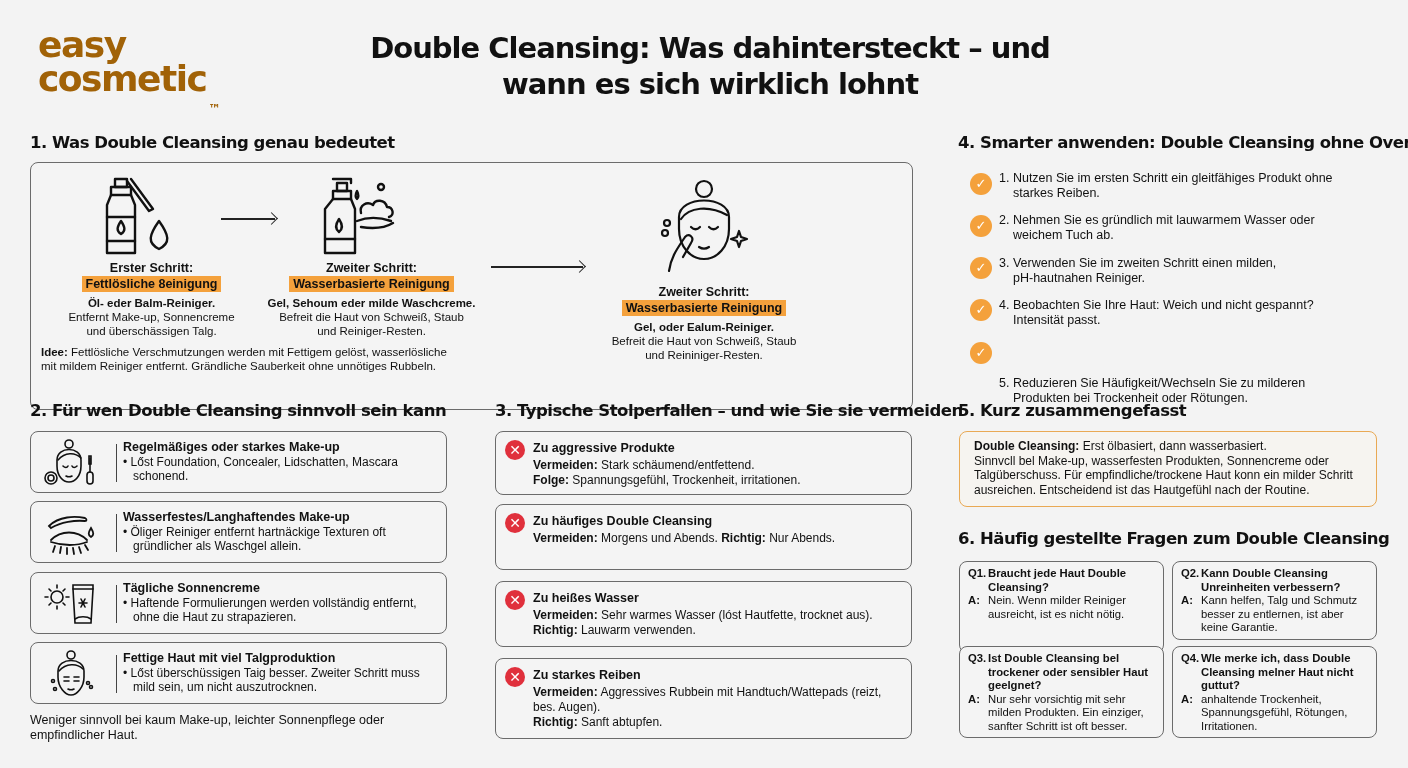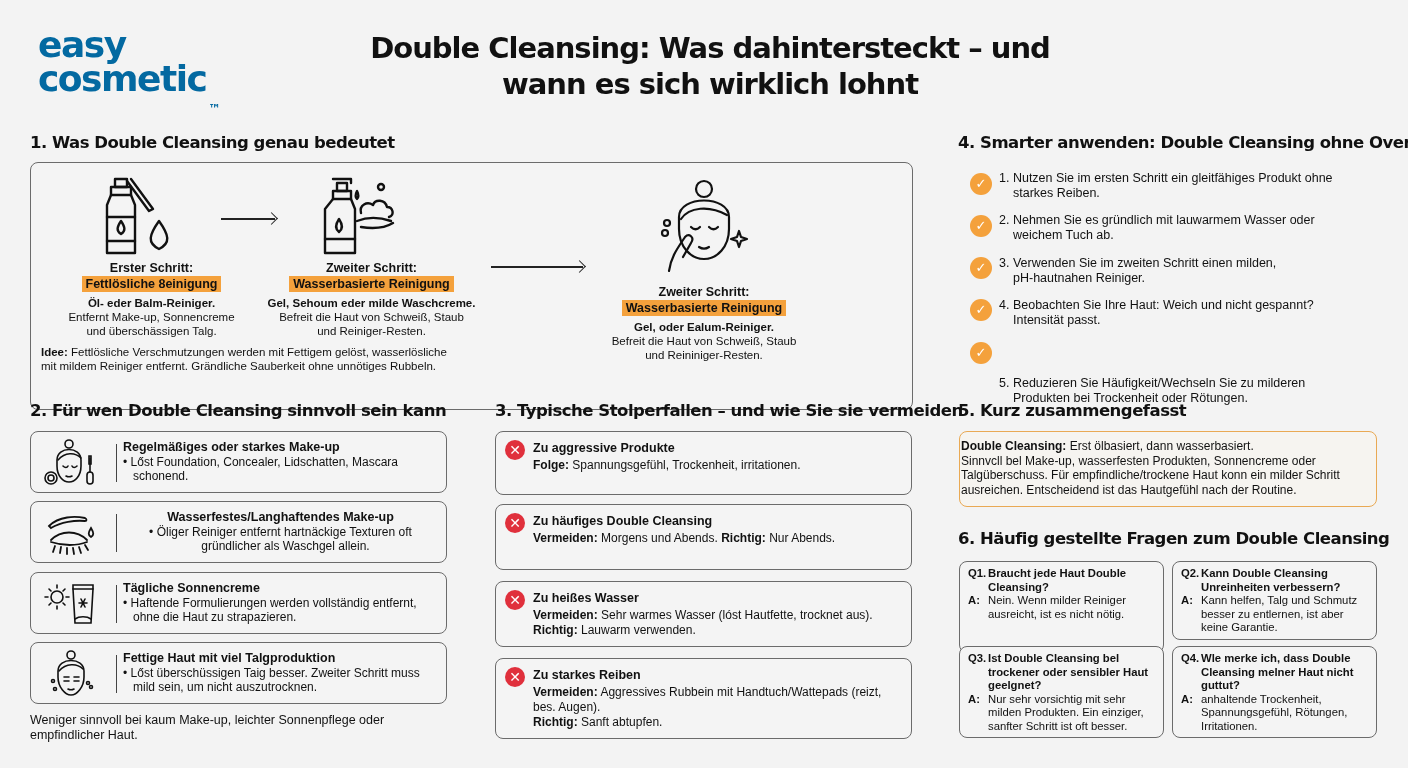--- a/index.html
+++ b/index.html
@@ -8,21 +8,21 @@
     background: #f3f3f3;
     font-family: "Liberation Sans", "DejaVu Sans", sans-serif;
     color: #111;
     position: relative;
   }
   .abs { position: absolute; }
   .logo {
     left: 38px; top: 28px;
     font-family: "DejaVu Sans", sans-serif;
     font-weight: bold; font-size: 36px; line-height: 34px;
-    letter-spacing: -1.5px; color: #0369a1;
+    letter-spacing: -1.5px; color: #a16207;
   }
   .logo .tm { font-size: 12px; vertical-align: top; letter-spacing: 0; position: relative; top: 30px; left: 2px; }
   .main-title {
     left: 330px; top: 30px; width: 760px;
     text-align: center;
     font-family: "DejaVu Sans", sans-serif;
     font-weight: bold; font-size: 29px; line-height: 36px;
     letter-spacing: -1px;
   }
   .h2 {
@@ -73,21 +73,21 @@
     position: absolute; left: 970px; width: 22px; height: 22px;
     border-radius: 50%; background: #f4a13c; color: #fff;
     font-size: 13px; line-height: 22px; text-align: center; font-weight: bold;
   }
   .s4-item { position: absolute; left: 999px; width: 380px; font-size: 12.5px; line-height: 15px; }
   .s4-item .cont { padding-left: 14px; }
   
   .s5-box {
     left: 959px; top: 431px; width: 418px; height: 76px;
     border: 1.5px solid #e9a954; border-radius: 8px; background: #f6f4f0;
-    padding: 7px 1px; font-size: 12px; line-height: 14.5px;
+    padding: 7px 14px; font-size: 12px; line-height: 14.5px;
   }
   
   .faq { position: absolute; width: 205px; font-size: 11.3px; line-height: 13.5px; }
   .faq .q, .faq .a { display: flex; }
   .faq .q { font-weight: bold; }
   .faq .k { width: 20px; flex: 0 0 20px; font-weight: bold; }
   .faq .q .k { width: 20px; }
 </style>
 </head>
 <body>
@@ -198,21 +198,21 @@
         <path d="M48 18 L50 18 L50 26 L48 26Z"></path>
     </g>
   </svg>
   <div class="sep"></div>
   <div class="txt">
     <div class="t">Regelmäßiges oder starkes Make-up</div>
     <div class="b">• Lőst Foundation, Concealer, Lidschatten, Mascara schonend.</div>
   </div>
 </div>
 
-<div class="box s2-card" style="top:501px;text-align:center;">
+<div class="box s2-card" style="top:501px;">
   <svg class="ico" viewBox="0 0 60 50">
     <g fill="none" stroke="#111" stroke-width="1.8" stroke-linecap="round">
       <path d="M8 18 C18 8 34 8 44 10 C46 11 46 13 44 13 C34 12 20 14 10 20Z"></path>
       <path d="M10 32 C20 22 36 22 46 32"></path>
         <path d="M10 34 C22 38 36 38 46 34"></path>
       <path d="M14 38 L12 44 M20 39 L19 45 M26 40 L26 46 M32 40 L33 46 M38 39 L40 45 M44 37 L47 42"></path>
       <path d="M50 20 C47 25 47 27 50 29 C53 27 53 25 50 20Z"></path>
     </g>
   </svg>
   <div class="sep"></div>
@@ -262,20 +262,21 @@
 </div>
 
 <div class="abs note" style="left:30px; top:713px; width:400px;">Weniger sinnvoll bei kaum Make-up, leichter Sonnenpflege oder empfindlicher Haut.</div>
 
 <div class="abs h2" style="left:495px; top:401px;">3. Typische Stolperfallen – und wie Sie sie vermeiden</div>
 
 <div class="box s3-card" style="top:431px; height:64px;">
   <div class="x-ico">✕</div>
   <div class="txt">
     <div class="t">Zu aggressive Produkte</div>
+    <div><b>Vermeiden:</b><span> Stark schäumend/entfettend.</span></div>
     <div><b>Folge:</b><span> Spannungsgefühl, Trockenheit, irritationen.</span></div>
   </div>
 </div>
 
 <div class="box s3-card" style="top:504px; height:66px;">
   <div class="x-ico">✕</div>
   <div class="txt">
     <div class="t">Zu häufiges Double Cleansing</div>
     <div><b>Vermeiden:</b><span> Morgens und Abends. </span><b>Richtig:</b><span> Nur Abends.</span></div>
   </div>

